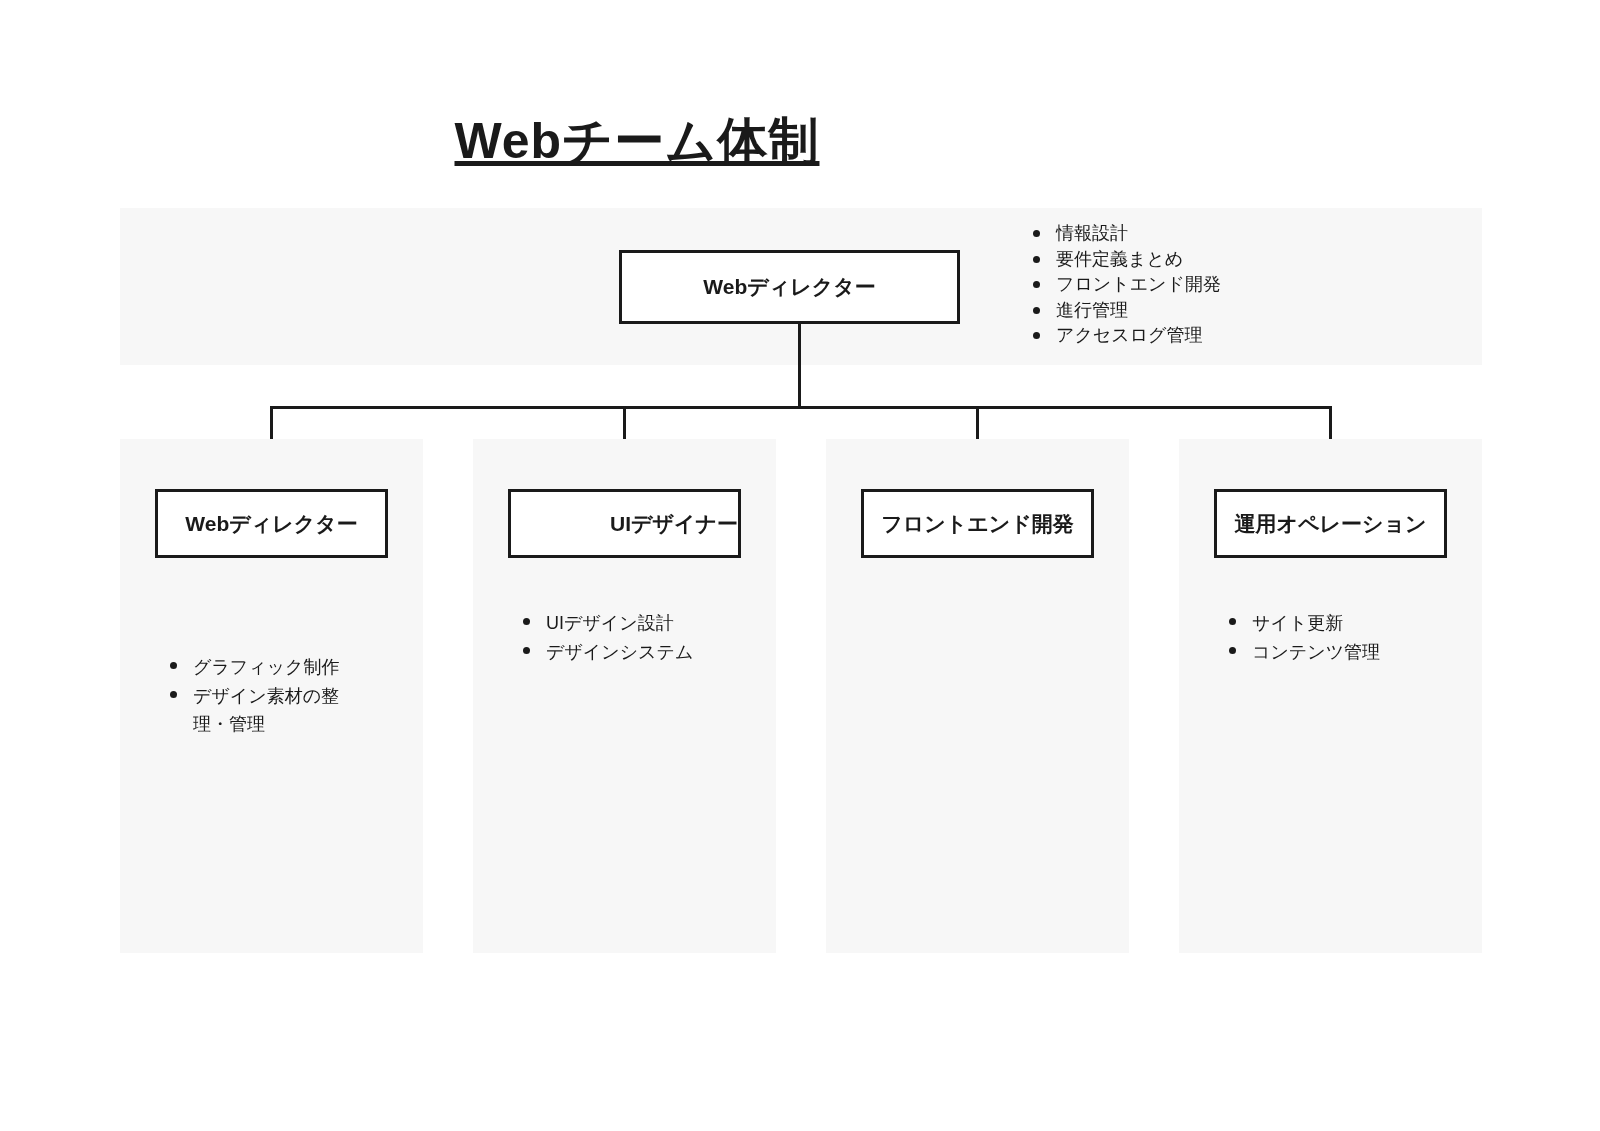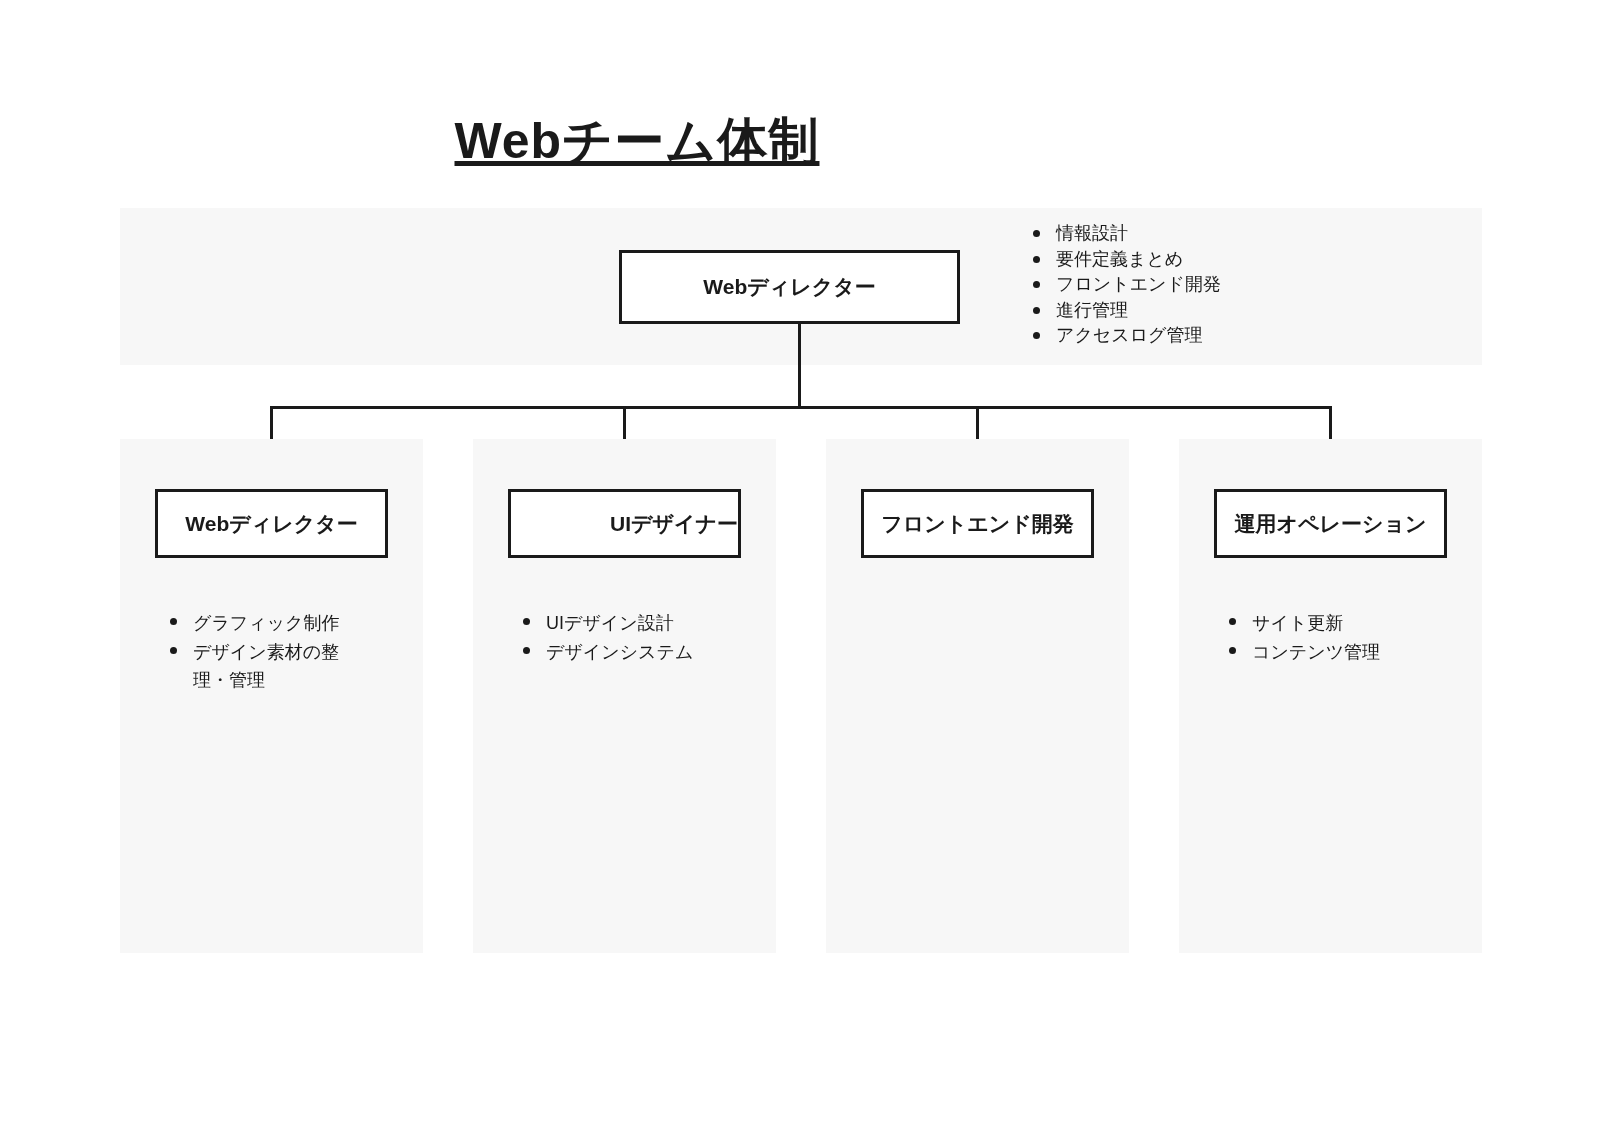--- a/index.html
+++ b/index.html
@@ -99,21 +99,21 @@
     width: 420px;
     font-size: 18px;
     line-height: 25.5px;
   }
   .tasks-team {
     top: 609px;
     width: 185px;
     font-size: 18px;
     line-height: 28.5px;
   }
-  .tasks-team-0 { left: 168px; }
+  .tasks-team-0 { left: 168px; margin-top: 44px; }
   .tasks-team-1 { left: 521px; }
   .tasks-team-2 { left: 874px; }
   .tasks-team-3 { left: 1227px; }
 </style>
 </head>
 <body>
 
 <div class="canvas">
 
   <h1 class="title">Webチーム体制</h1>

